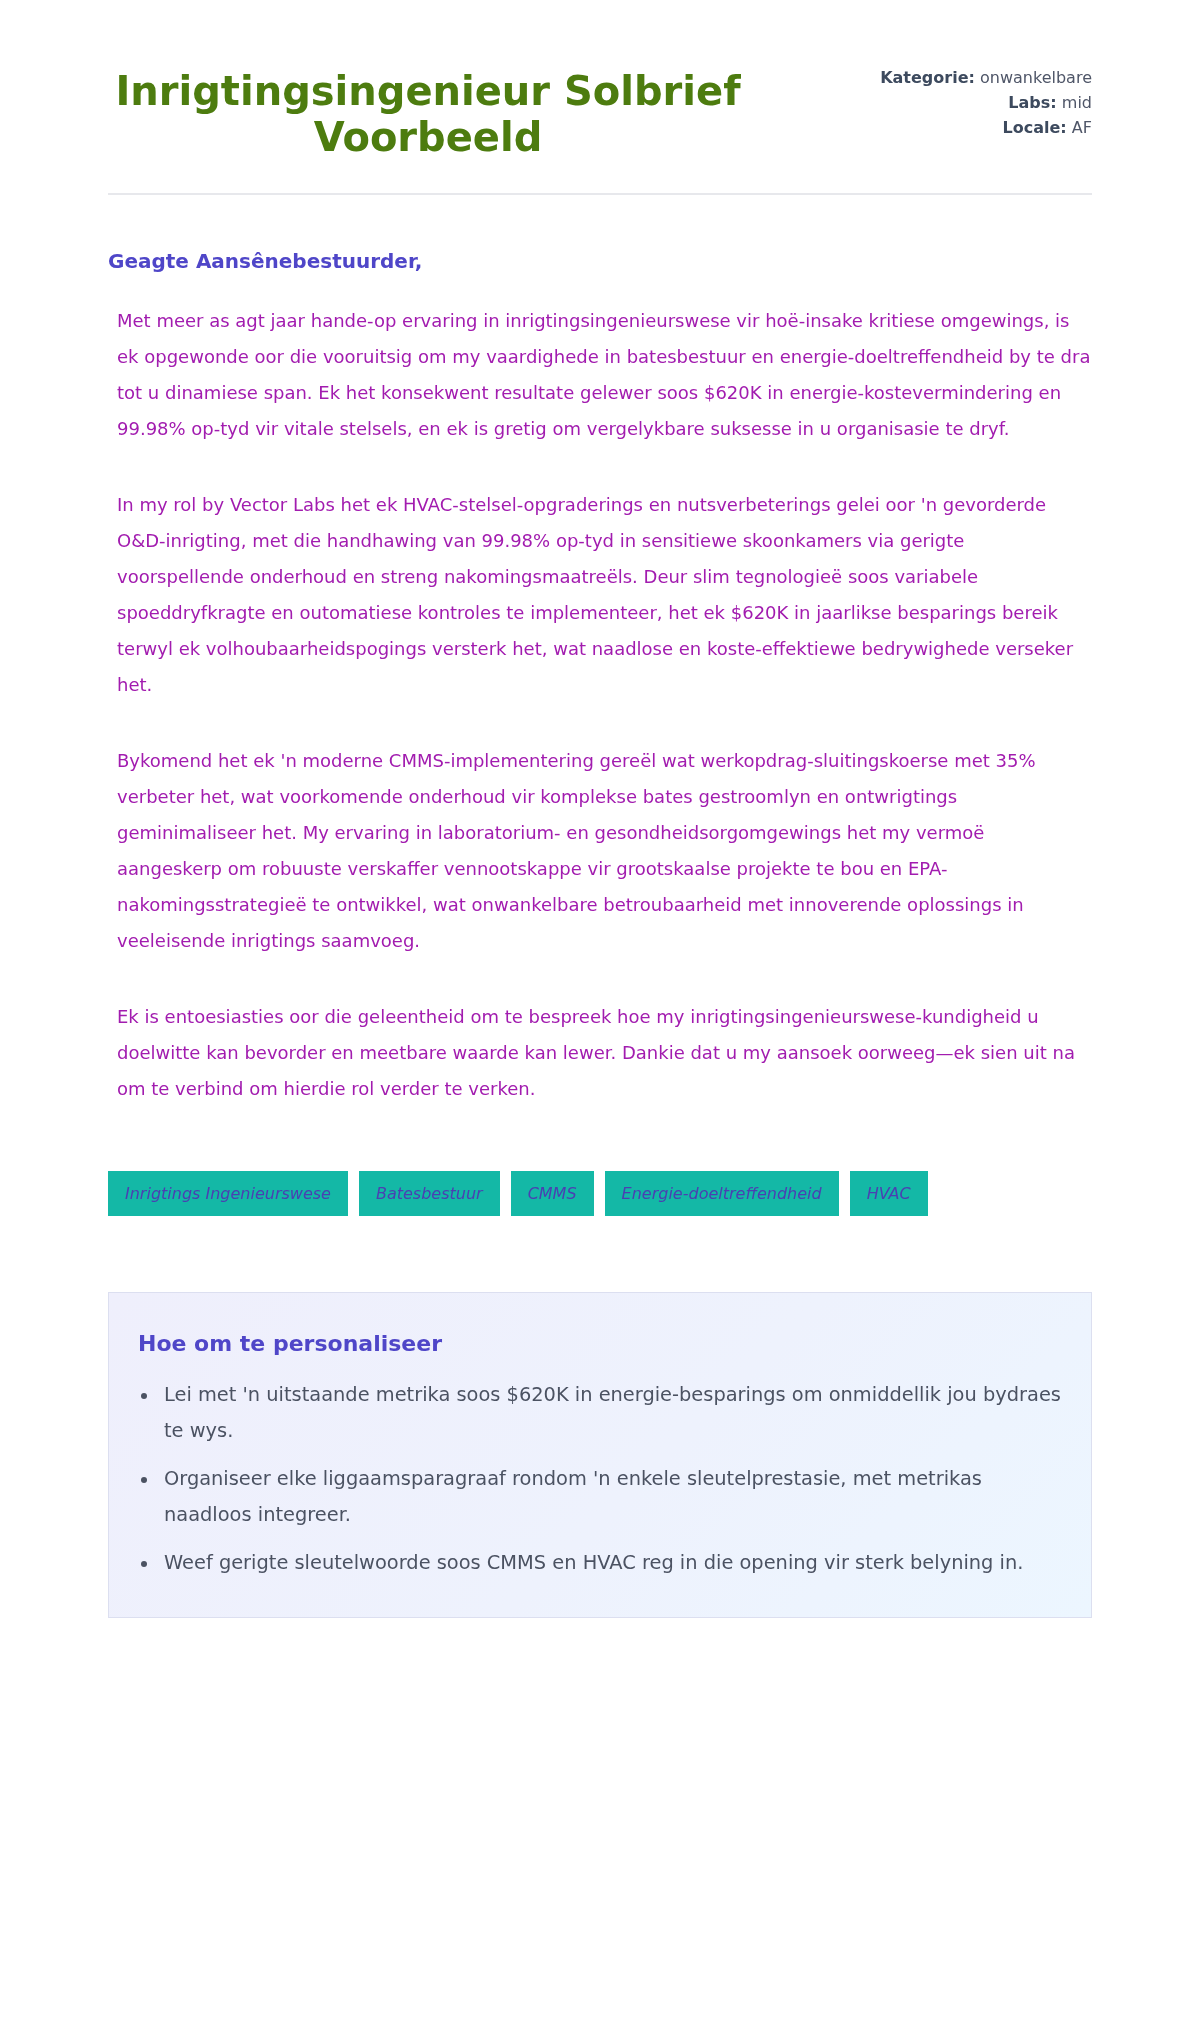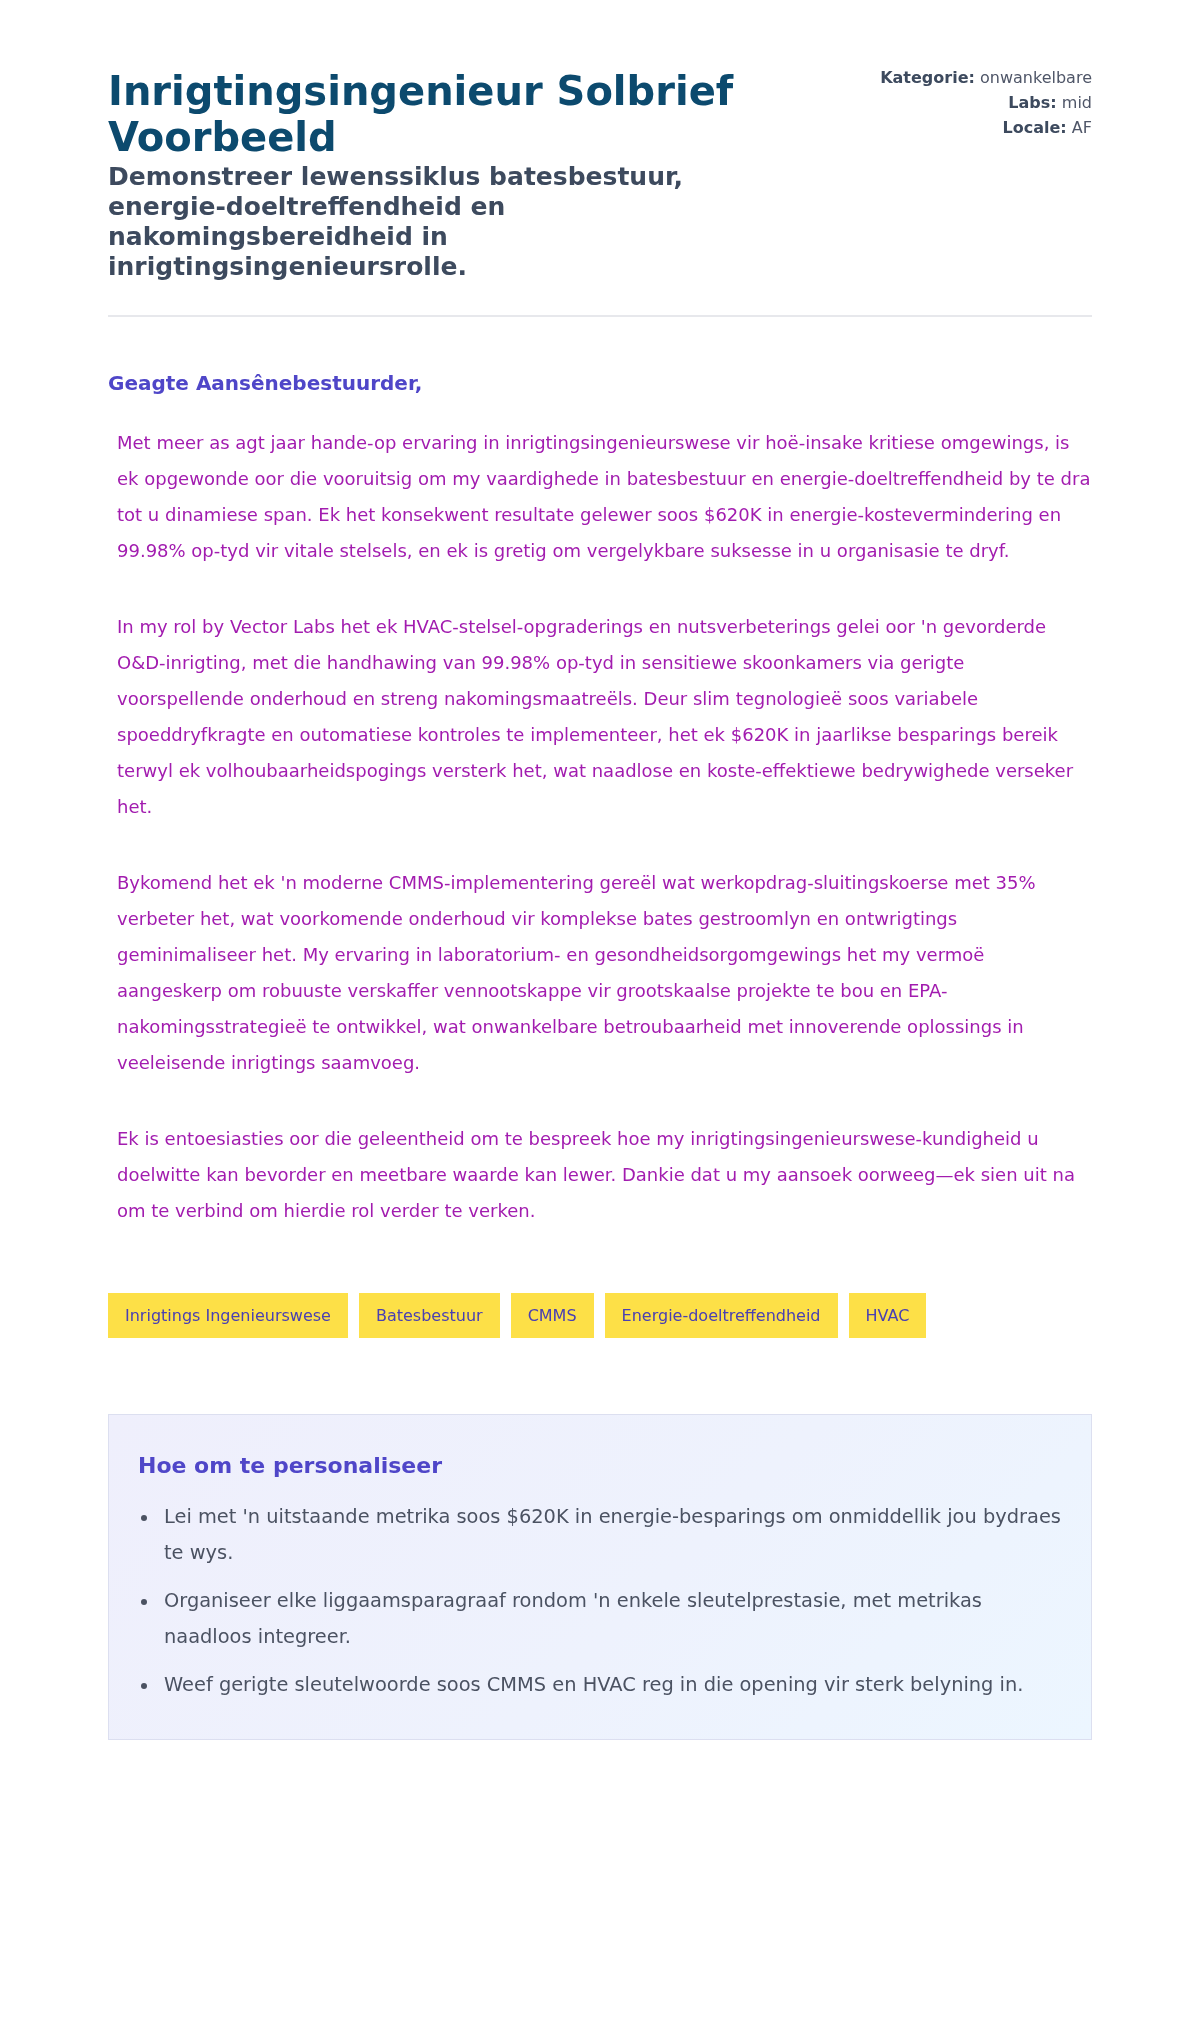--- a/index.html
+++ b/index.html
@@ -20,21 +20,22 @@
       justify-content: space-between;
       align-items: flex-start;
       padding-bottom: 33px;
       border-bottom: 2px solid #e7e8ec;
     }
     .header-left { width: 640px; }
     .title {
       font-size: 40px;
       line-height: 46px;
       font-weight: bold;
-      color: #0c4a6e;
+      color: #4d7c0f;
+      text-align: center;
     }
     .subtitle {
       margin-top: 2px;
       font-size: 25px;
       line-height: 30px;
       font-weight: bold;
       color: #3d4a5e;
     }
     .meta {
       width: 240px;
@@ -78,26 +79,27 @@
       color: #4f5668;
     }
 
     .tags {
       margin-top: 64px;
       display: flex;
       gap: 11px;
       flex-wrap: wrap;
     }
     .tag {
-      background: #fde047;
+      background: #14b8a6;
       color: #4a40b2;
       font-size: 16px;
       line-height: 20px;
       padding: 13px 17px 12px 17px;
       cursor: pointer;
+      font-style: italic;
     }
 
     
     .tips {
       margin-top: 76px;
       border: 1.5px solid #dcdff0;
       background: linear-gradient(135deg, #efeffc 0%, #eef2fd 55%, #ecf6ff 100%);
       padding: 36px 30px 36px 29px;
     }
     .tips-title {
@@ -130,21 +132,20 @@
     }
   </style>
 </head>
 <body>
 
 <div class="page">
 
   <header class="header">
     <div class="header-left">
       <h1 class="title">Inrigtingsingenieur Solbrief Voorbeeld</h1>
-      <h2 class="subtitle">Demonstreer lewenssiklus batesbestuur, energie-doeltreffendheid en nakomingsbereidheid in inrigtingsingenieursrolle.</h2>
     </div>
     <div class="meta">
       <div class="meta-row">
         <span class="meta-label">Kategorie:</span>
         <span>onwankelbare</span>
       </div>
       <div class="meta-row">
         <span class="meta-label">Labs:</span>
         <span>mid</span>
       </div>

